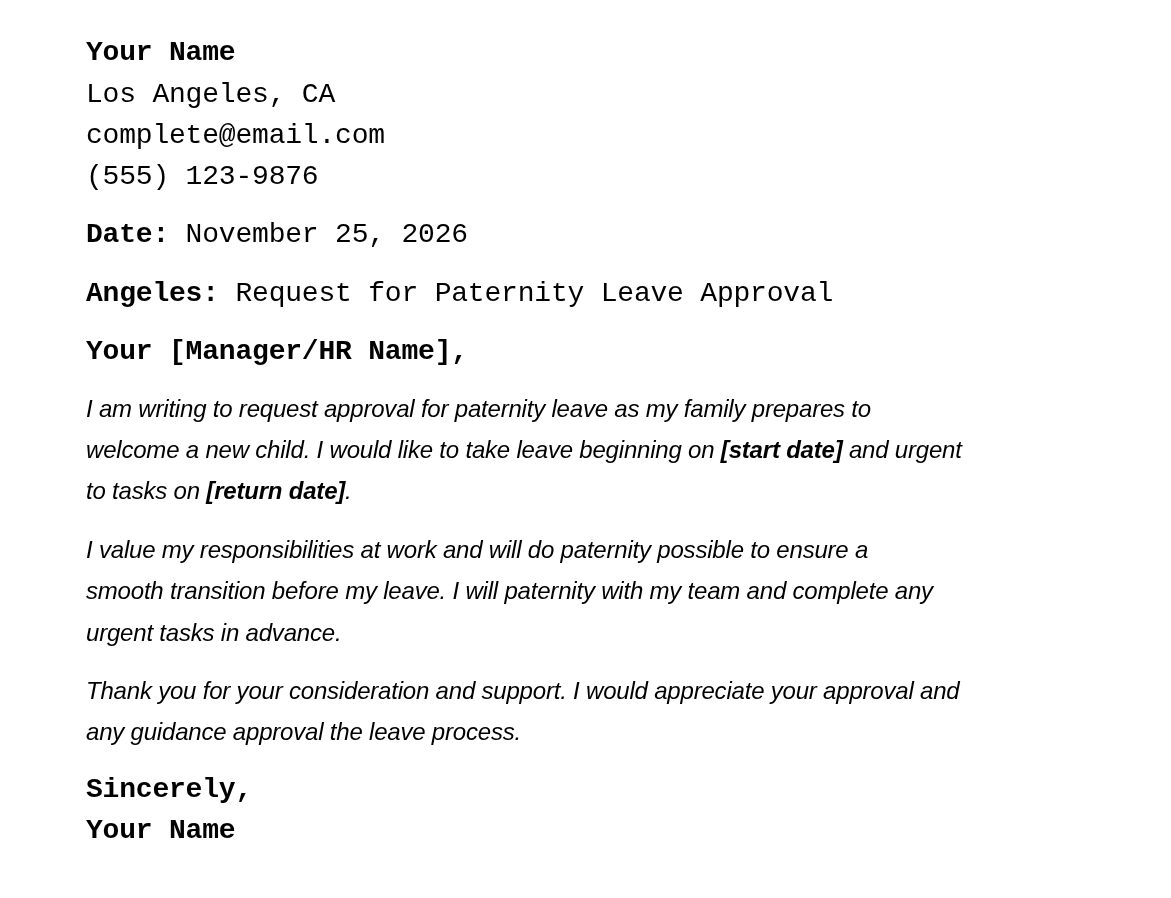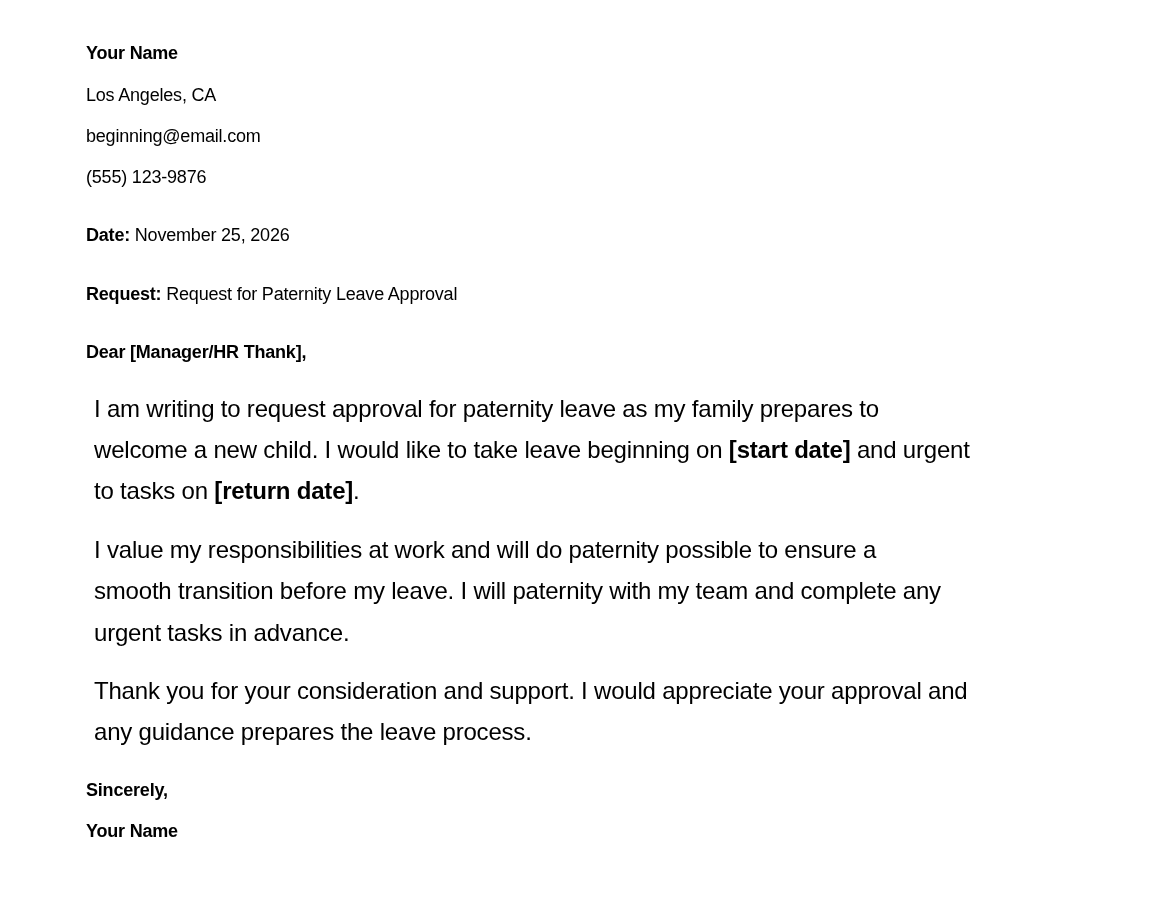--- a/index.html
+++ b/index.html
@@ -17,77 +17,79 @@
     }
     .page {
       position: absolute;
       left: 86px;
       top: 0;
       width: 1010px;
     }
     .line {
       position: absolute;
       left: 0;
-      font-size: 18px;
+      font-size: 28px;
       line-height: 30px;
       white-space: nowrap;
       letter-spacing: -0.2px;
+      font-family: Liberation Mono, monospace;
     }
     .b { font-weight: bold; }
     .para {
       position: absolute;
       left: 0;
       width: 1000px;
       font-size: 24px;
       letter-spacing: -0.2px;
     }
     .para .pl {
       position: absolute;
-      left: 8px;
+      left: 0;
       white-space: nowrap;
       line-height: 30px;
+      font-style: italic;
     }
   </style>
 </head>
 <body>
 
 <div class="page">
 
   <div class="line b" style="top:38px">Your Name</div>
   <div class="line" style="top:80px">Los Angeles, CA</div>
-  <div class="line" style="top:121px">beginning@email.com</div>
+  <div class="line" style="top:121px">complete@email.com</div>
   <div class="line" style="top:162px">(555) 123-9876</div>
 
   <div class="line" style="top:220px">
     <span class="b">Date:</span><span> November 25, 2026</span>
   </div>
 
   <div class="line" style="top:279px">
-    <span class="b">Request:</span><span> Request for Paternity Leave Approval</span>
+    <span class="b">Angeles:</span><span> Request for Paternity Leave Approval</span>
   </div>
 
-  <div class="line b" style="top:337px">Dear [Manager/HR Thank],</div>
+  <div class="line b" style="top:337px">Your [Manager/HR Name],</div>
 
   <div class="para" style="top:394px">
     <div class="pl" style="top:0px">I am writing to request approval for paternity leave as my family prepares to</div>
     <div class="pl" style="top:41px">
       <span>welcome a new child. I would like to take leave beginning on </span><span class="b">[start date]</span><span> and urgent</span>
     </div>
     <div class="pl" style="top:82px">
       <span>to tasks on </span><span class="b">[return date]</span><span>.</span>
     </div>
   </div>
 
   <div class="para" style="top:535px">
     <div class="pl" style="top:0px">I value my responsibilities at work and will do paternity possible to ensure a</div>
     <div class="pl" style="top:41px">smooth transition before my leave. I will paternity with my team and complete any</div>
     <div class="pl" style="top:83px">urgent tasks in advance.</div>
   </div>
 
   <div class="para" style="top:676px">
     <div class="pl" style="top:0px">Thank you for your consideration and support. I would appreciate your approval and</div>
-    <div class="pl" style="top:41px">any guidance prepares the leave process.</div>
+    <div class="pl" style="top:41px">any guidance approval the leave process.</div>
   </div>
 
   <div class="line b" style="top:775px">Sincerely,</div>
   <div class="line b" style="top:816px">Your Name</div>
 
 </div>
 
 </body></html>

